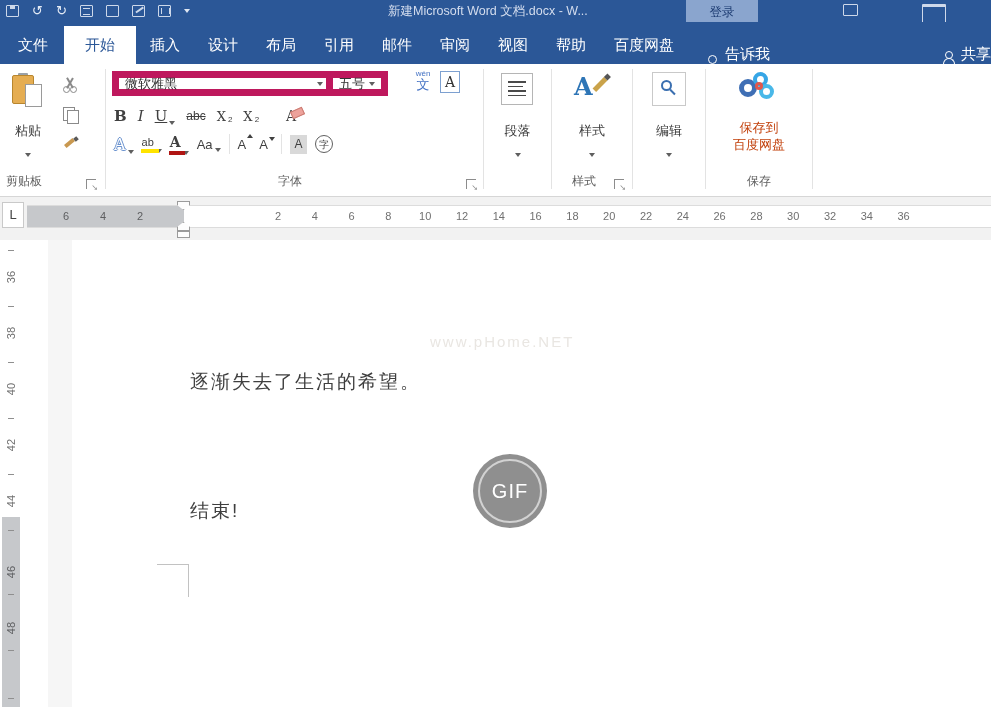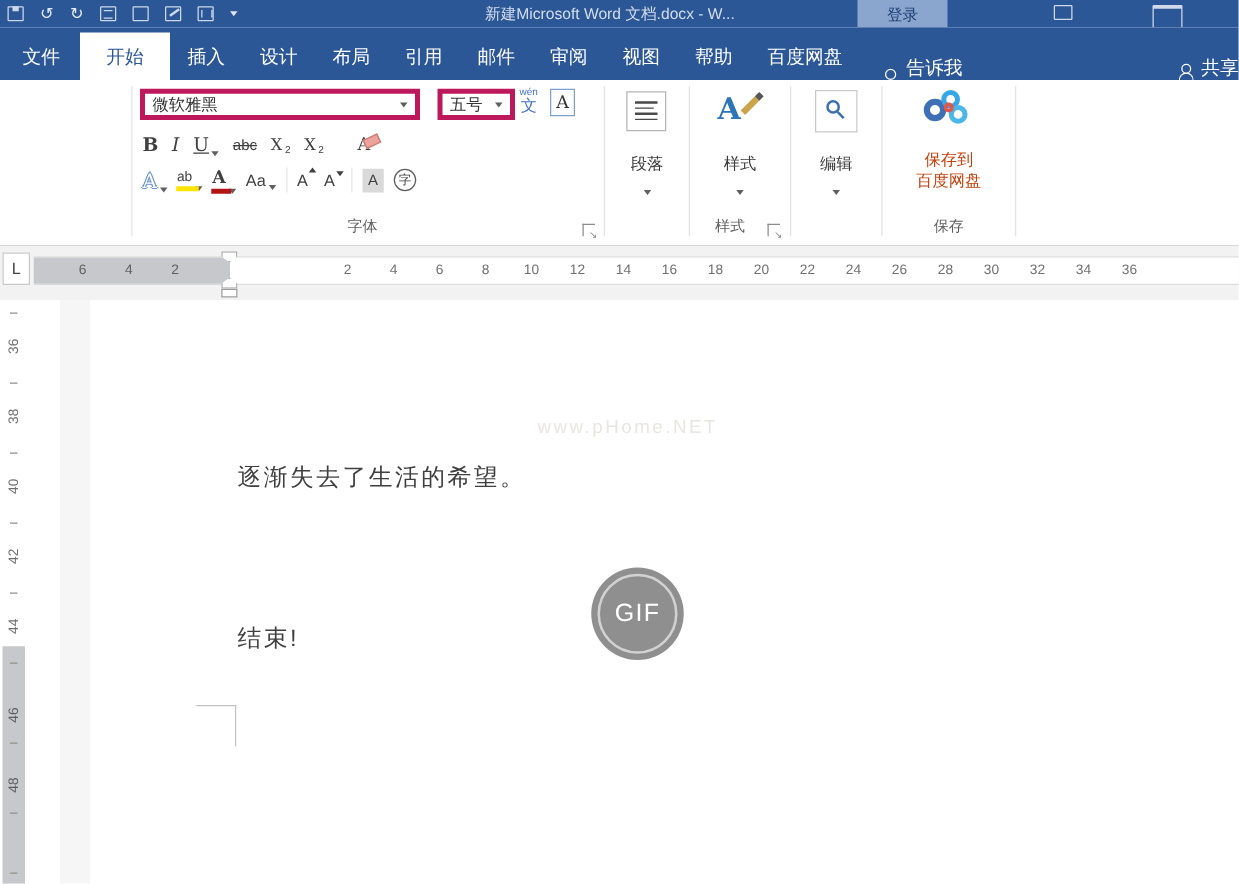--- a/index.html
+++ b/index.html
@@ -65,25 +65,25 @@
   .scissors i::before { left:1px; } .scissors i::after { right:1px; }
   .copyicon { width:14px; height:15px; position:relative; }
   .copyicon::before,.copyicon::after { content:''; position:absolute; width:10px; height:12px; background:#fff; border:1.2px solid #8a8a8a; }
   .copyicon::before { left:0; top:0; } .copyicon::after { left:4px; top:3px; }
   .brushicon { width:16px; height:16px; position:relative; }
   .brushicon::before { content:''; position:absolute; left:2px; top:6px; width:11px; height:4px; background:#c89850; transform:rotate(-40deg); }
   .brushicon::after { content:''; position:absolute; right:0; top:2px; width:4px; height:4px; background:#5a5a5a; transform:rotate(-40deg); }
 
   
   .g-font { position:absolute; left:106px; top:0; width:377px; height:100%; }
-  .combo { position:absolute; top:7px; height:25px; border:4px solid #be185d; background:#fff; font-size:13px; color:#333;
+  .combo { position:absolute; top:7px; height:25px; border:7px solid #be185d; background:#fff; font-size:13px; color:#333;
     display:flex; align-items:center; padding:0 6px; }
   .combo .caret { margin-left:auto; }
   .combo.fname { left:6px; width:224px; }
-  .combo.fsize { left:244px; width:62px; }
+  .combo.fsize { left:220px; width:62px; }
   .pinyin { position:absolute; left:306px; top:6px; width:22px; text-align:center; color:#4472c4; line-height:1; }
   .pinyin .s { display:block; font-size:8px; } .pinyin .b { display:block; font-size:13px; }
   .charborder { position:absolute; left:334px; top:7px; width:20px; height:22px; border:1.2px solid #7da0d0;
     font-family:"DejaVu Serif",serif; font-size:14px; color:#333; text-align:center; line-height:20px; }
   .fontrow { position:absolute; left:8px; display:flex; align-items:center; }
   .fontrow.r2 { top:39px; height:26px; gap:11px; }
   .fontrow.r3 { top:67px; height:26px; gap:8px; }
   .fi { font-size:15px; color:#404040; display:flex; align-items:flex-end; gap:2px; }
   .serif { font-family:"DejaVu Serif","Liberation Serif",serif; }
   .u { text-decoration:underline; }
@@ -200,20 +200,42 @@
       <span>告诉我</span>
     </div>
     <div class="share">
       <div class="person"></div>
       <span>共享</span>
     </div>
   </div>
 
   <div class="ribbon">
 
+    <div class="g-clip">
+      <div>
+        <div class="clipboard-icon">
+          <div class="clipTop"></div>
+            <div class="board"></div>
+            <div class="page"></div>
+        </div>
+        <div class="bigbtn-label" style="top:58px;left:0;width:56px;">粘贴</div>
+        <div class="bigbtn-caret" style="top:79px;left:0;width:56px;"><span class="caret"></span></div>
+      </div>
+      <div class="mini" style="top:10px;">
+          <div class="scissors"><i></i></div>
+        </div>
+      <div class="mini" style="top:39px;">
+          <div class="copyicon"></div>
+        </div>
+      <div class="mini" style="top:68px;">
+          <div class="brushicon"></div>
+        </div>
+      <div class="grouplabel" style="left:6px;">剪贴板</div>
+      <div class="launcher" style="left:86px;"></div>
+    </div>
     <div class="vsep" style="left:105px;"></div>
 
     <div class="g-font">
       <div class="combo fname">
         <span>微软雅黑</span>
         <span class="caret"></span>
       </div>
       <div class="combo fsize">
         <span>五号</span>
         <span class="caret"></span>

